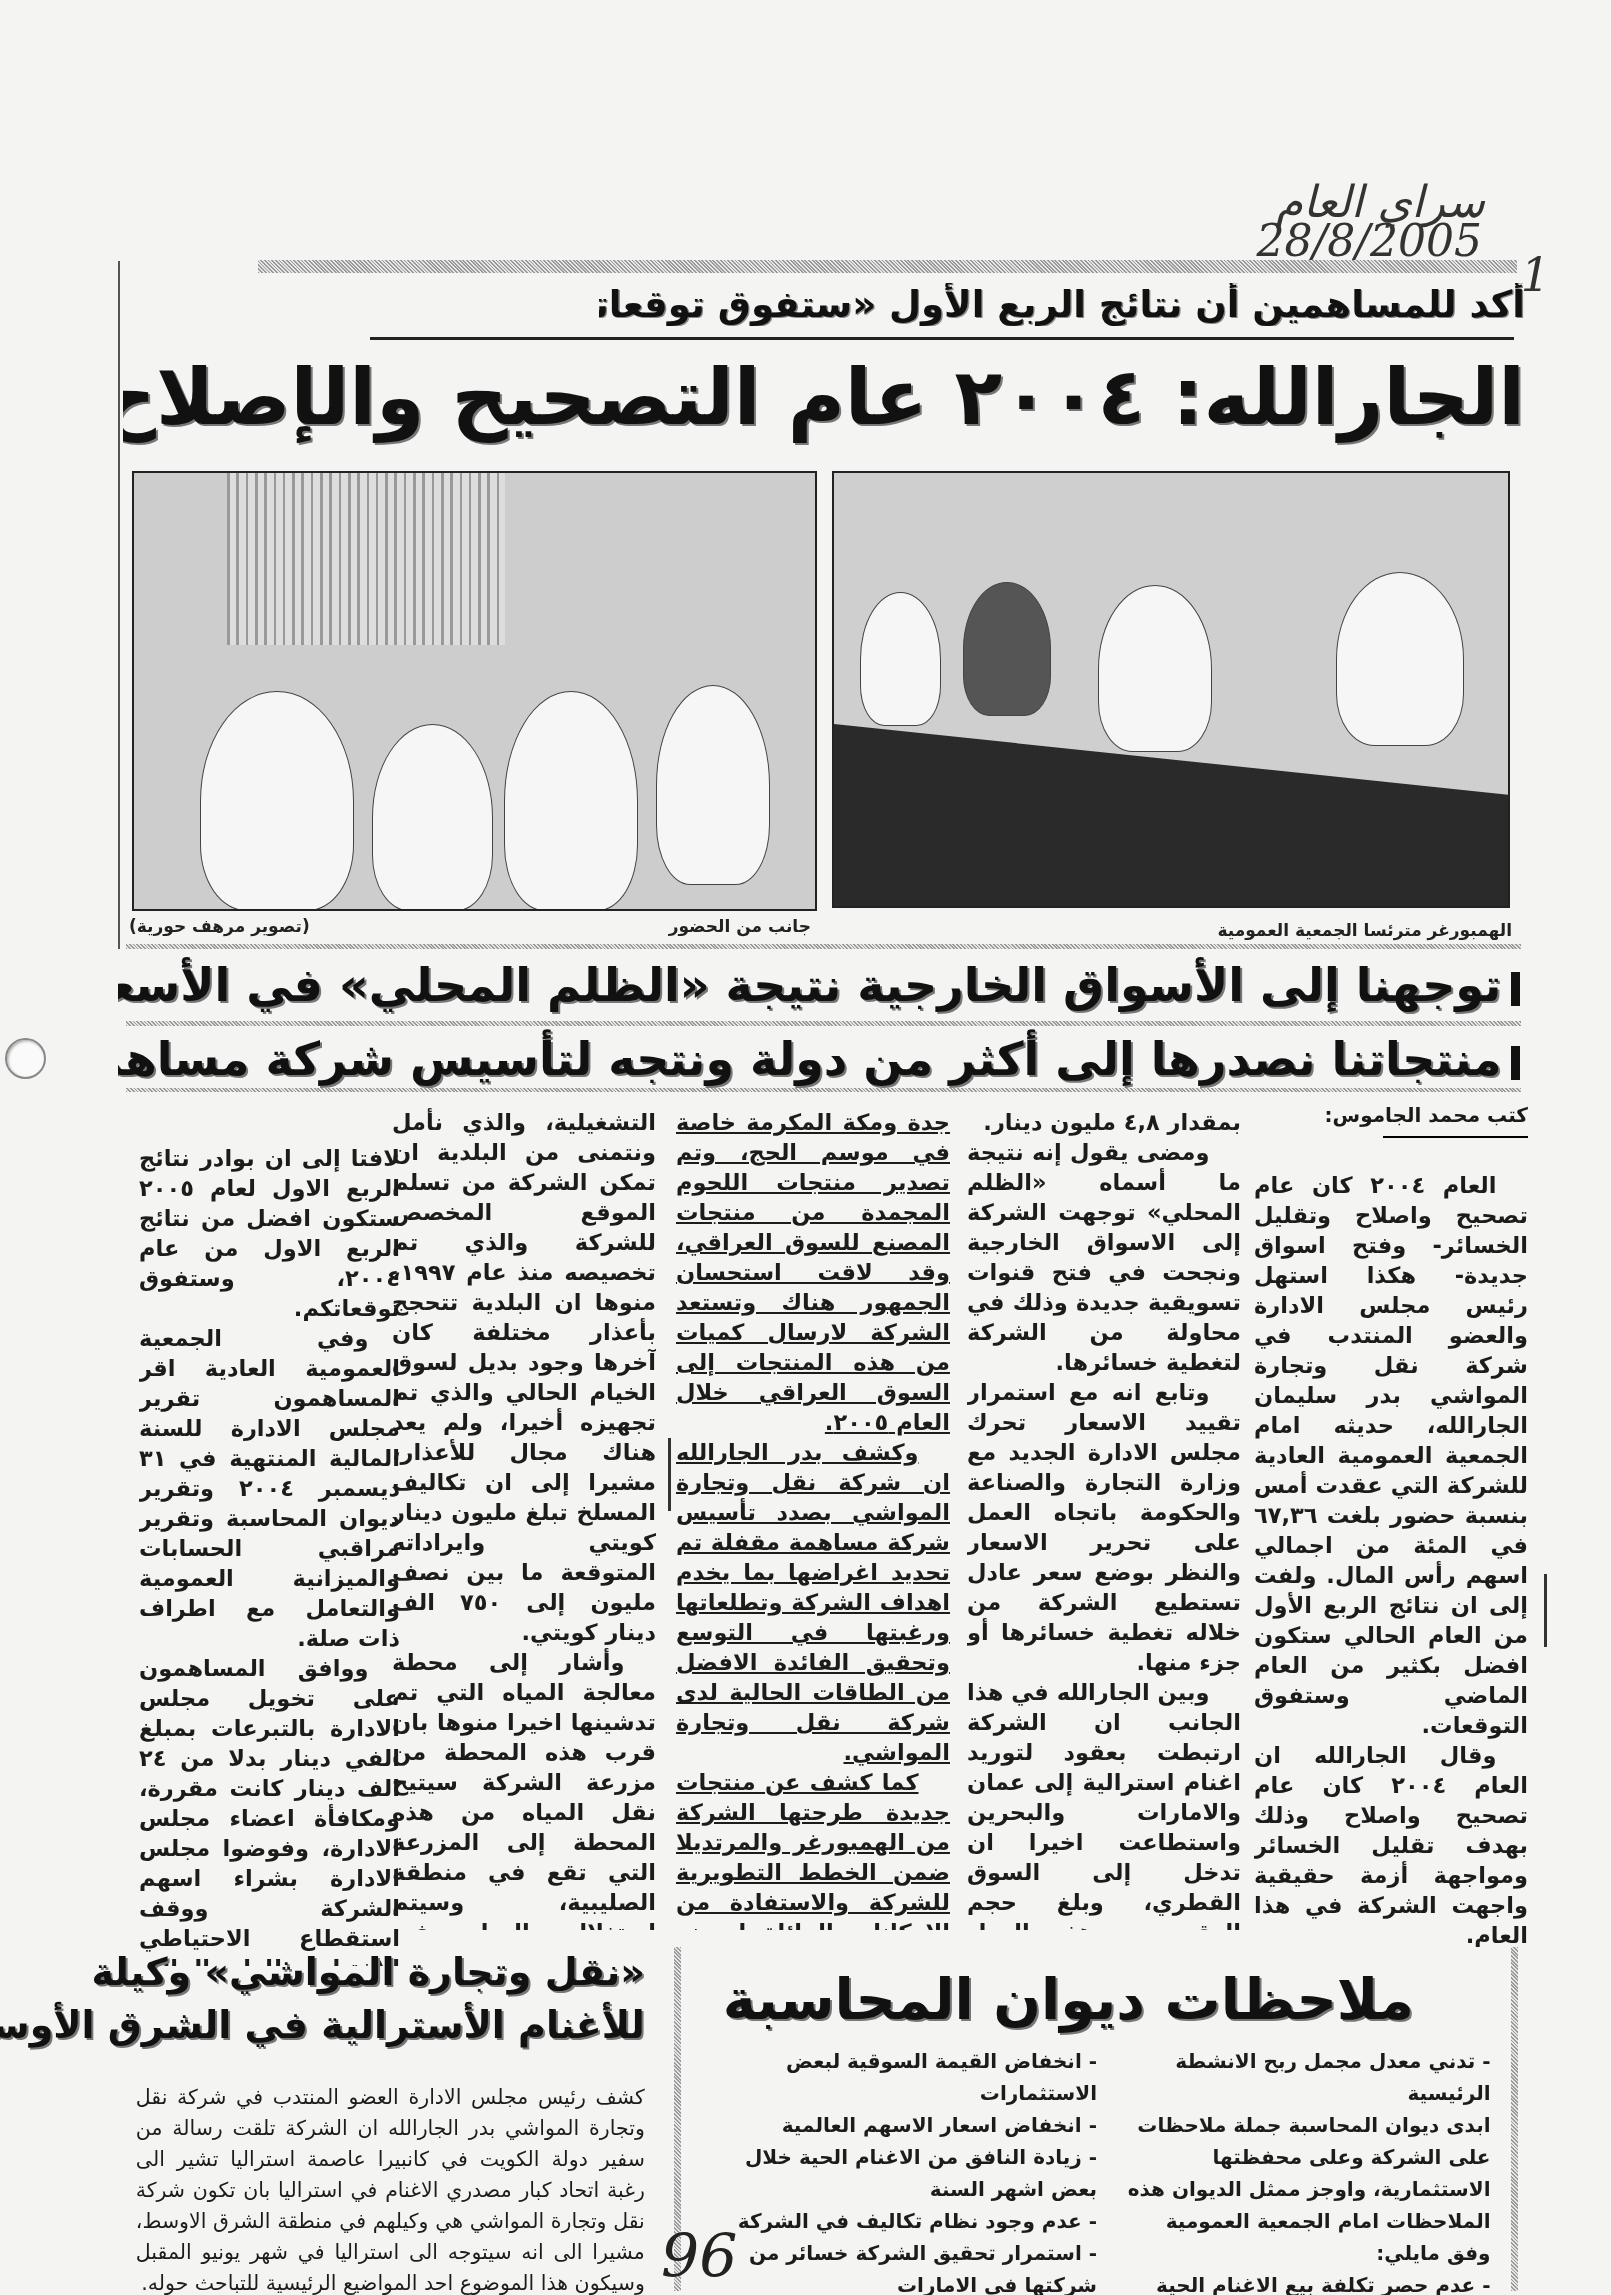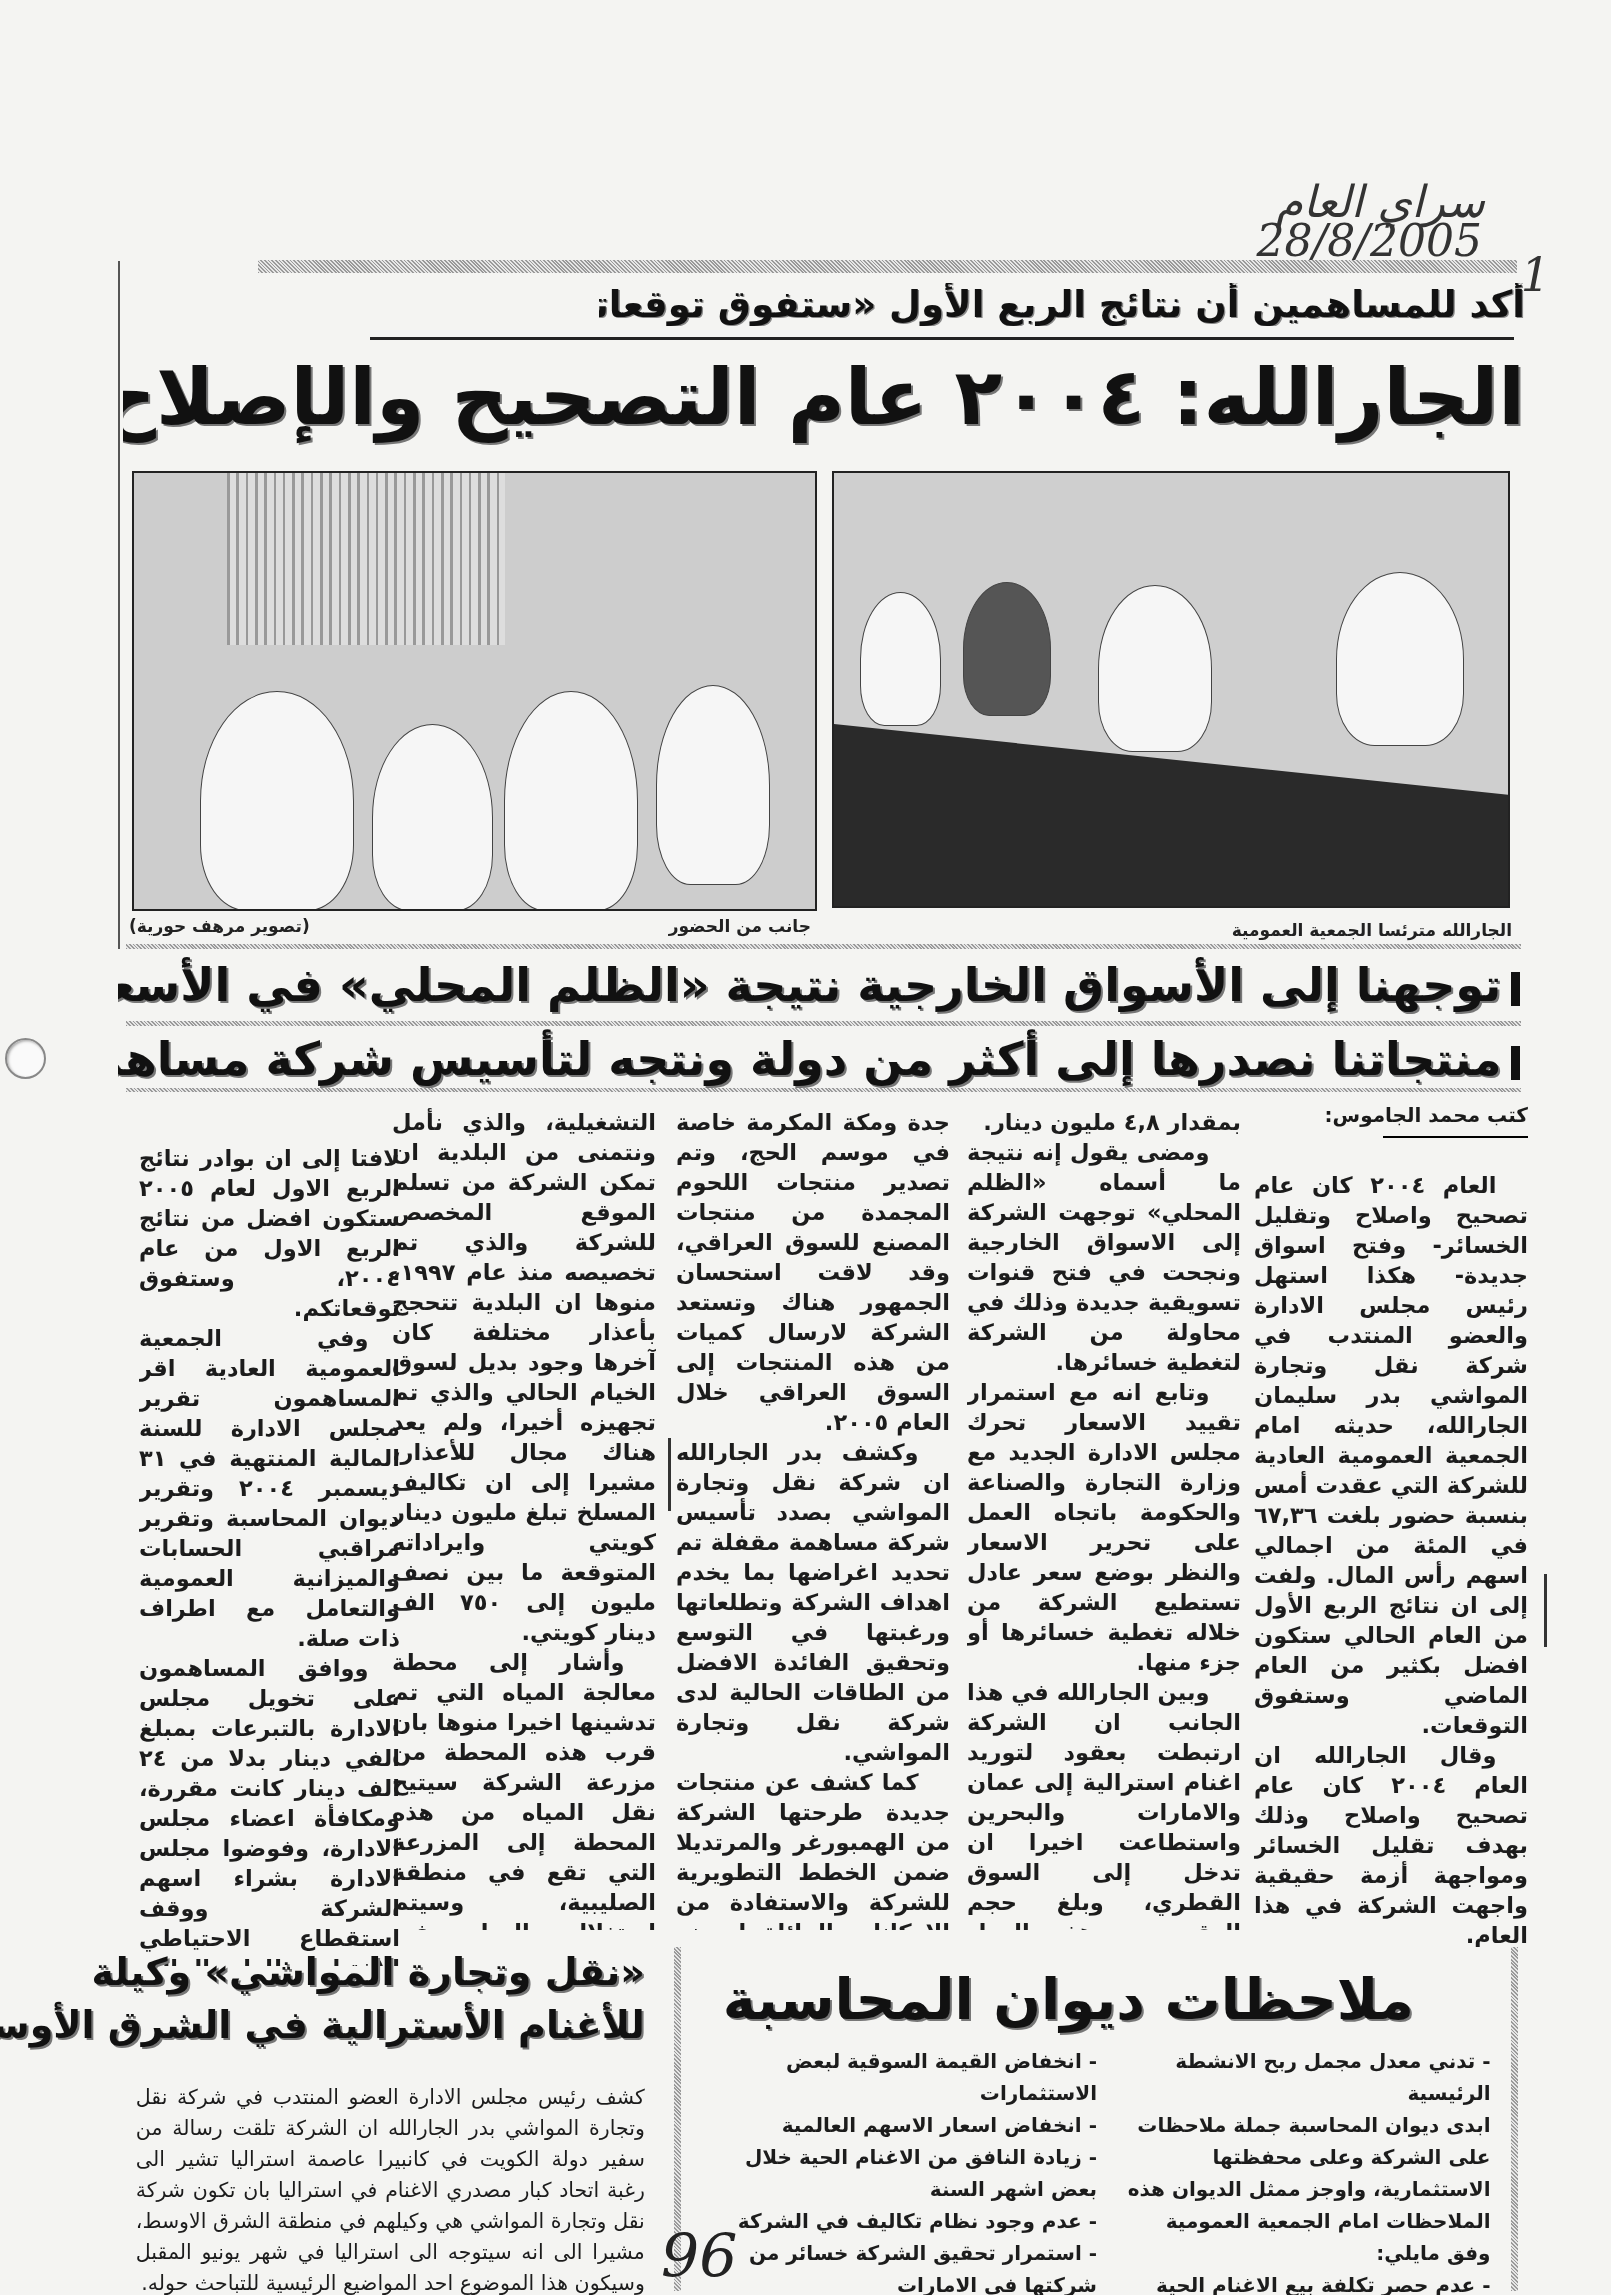--- a/index.html
+++ b/index.html
@@ -65,21 +65,21 @@
   <div class="photo-figure" style="left:26.4px; top:119px; width:79px; height:132px;"></div>
 </div>
 <div class="abs photo" style="left:132px; top:471px; width:681px; height:436px; background:#cdcdcd;">
   <div class="photo-band" style="left:93px; top:0; width:278px; height:172px; background:repeating-linear-gradient(90deg,#999 0 2.6px,#ddd 2.6px 9.3px);"></div>
   <div class="photo-figure" style="left:66px; top:218px; width:152px; height:218px;"></div>
   <div class="photo-figure" style="left:238px; top:251px; width:119px; height:185px;"></div>
   <div class="photo-figure" style="left:370px; top:218px; width:132px; height:218px;"></div>
   <div class="photo-figure" style="left:522px; top:212px; width:112px; height:198px;"></div>
 </div>
 
-<div class="abs caption" style="right:99px; top:920px;">الجارالله مترئسا الجمعية العمومية</div>
+<div class="abs caption" style="right:99px; top:920px;">الهمبورغر مترئسا الجمعية العمومية</div>
 <div class="abs caption" style="right:800px; top:916px;">جانب من الحضور</div>
 <div class="abs caption" style="left:129px; top:916px;">(تصوير مرهف حورية)</div>
 
 <div class="abs hatch" style="left:126px; top:944px; width:1395px; height:5.3px;"></div>
 <div class="abs headline" style="right:91px; top:952px; width:1402px; font-size:46px; line-height:66px;">
   <span style="display:inline-block; width:9.3px; height:34px; background:#111; margin-left:9.3px; vertical-align:middle;"></span><span>توجهنا إلى الأسواق الخارجية نتيجة «الظلم المحلي» في الأسعار</span>
 </div>
 <div class="abs hatch" style="left:126px; top:1021px; width:1395px; height:5.3px;"></div>
 <div class="abs headline" style="right:91px; top:1026px; width:1402px; font-size:46px; line-height:66px;">
   <span style="display:inline-block; width:9.3px; height:34px; background:#111; margin-left:9.3px; vertical-align:middle;"></span><span>منتجاتنا نصدرها إلى أكثر من دولة ونتجه لتأسيس شركة مساهمة</span>
@@ -95,21 +95,21 @@
 </div>
 
 <div class="abs col" style="right:370px; top:1107px; width:274px; height:823px; overflow:hidden;">
   <p class="noindent">بمقدار ٤,٨ مليون دينار.</p>
   <p>ومضى يقول إنه نتيجة ما أسماه «الظلم المحلي» توجهت الشركة إلى الاسواق الخارجية ونجحت في فتح قنوات تسويقية جديدة وذلك في محاولة من الشركة لتغطية خسائرها.</p>
   <p>وتابع انه مع استمرار تقييد الاسعار تحرك مجلس الادارة الجديد مع وزارة التجارة والصناعة والحكومة باتجاه العمل على تحرير الاسعار والنظر بوضع سعر عادل تستطيع الشركة من خلاله تغطية خسائرها أو جزء منها.</p>
   <p>وبين الجارالله في هذا الجانب ان الشركة ارتبطت بعقود لتوريد اغنام استرالية إلى عمان والامارات والبحرين واستطاعت اخيرا ان تدخل إلى السوق القطري، وبلغ حجم العقود مع هذه الدول نحو ٧٥ مليون دولار.</p>
 
 </div>
 
-<div class="abs col" style="right:661px; top:1107px; width:274px; height:823px; overflow:hidden;">
+<div class="abs col" style="right:661px; top:1107px; width:274px; height:823px; overflow:hidden;text-decoration:underline;">
   <p class="noindent">جدة ومكة المكرمة خاصة في موسم الحج، وتم تصدير منتجات اللحوم المجمدة من منتجات المصنع للسوق العراقي، وقد لاقت استحسان الجمهور هناك وتستعد الشركة لارسال كميات من هذه المنتجات إلى السوق العراقي خلال العام ٢٠٠٥.</p>
   <p>وكشف بدر الجارالله ان شركة نقل وتجارة المواشي بصدد تأسيس شركة مساهمة مقفلة تم تحديد اغراضها بما يخدم اهداف الشركة وتطلعاتها ورغبتها في التوسع وتحقيق الفائدة الافضل من الطاقات الحالية لدى شركة نقل وتجارة المواشي.</p>
   <p>كما كشف عن منتجات جديدة طرحتها الشركة من الهمبورغر والمرتديلا ضمن الخطط التطويرية للشركة والاستفادة من الامكانات الهائلة لمصنع اللحوم التابع للشركة، مشيرا إلى ان عدد المنتجات الجديدة التي طرحتها الشركة من منتجات المصنع ١٨ منتجا جديدا بأحجام وانواع ونكهات مختلفة.</p>
 
 </div>
 
 <div class="abs col" style="right:955px; top:1107px; width:264px; height:823px; overflow:hidden;">
   <p class="noindent">التشغيلية، والذي نأمل ونتمنى من البلدية ان تمكن الشركة من تسلم الموقع المخصص للشركة والذي تم تخصيصه منذ عام ١٩٩٧، منوها ان البلدية تتحجج بأعذار مختلفة كان آخرها وجود بديل لسوق الخيام الحالي والذي تم تجهيزه أخيرا، ولم يعد هناك مجال للأعذار، مشيرا إلى ان تكاليف المسلخ تبلغ مليون دينار كويتي وايراداته المتوقعة ما بين نصف مليون إلى ٧٥٠ الف دينار كويتي.</p>
   <p>وأشار إلى محطة معالجة المياه التي تم تدشينها اخيرا منوها بان قرب هذه المحطة من مزرعة الشركة سيتيح نقل المياه من هذه المحطة إلى المزرعة التي تقع في منطقة الصليبية، وسيتم استغلال المياه في التوسع بزراعة الاعلاف الخضراء وسيشكل ايضا رافدا كبيرا للشركة، ونوه بانه في عام ٢٠٠٣ نفقت ٣٤٣٨٢ رأسا من الغنم وفي عام ٢٠٠٤ نفقت ٢٧١٨٩ رأسا نأمل ان ينخفض ايضا هذا العام ورأى بدر الجارالله ان العام ٢٠٠٥ سيكون عاما حافلا بالانجازات وقطف الثمار كما كان عام ٢٠٠٤ حافلا بالاصلاحات،</p>
 </div>

